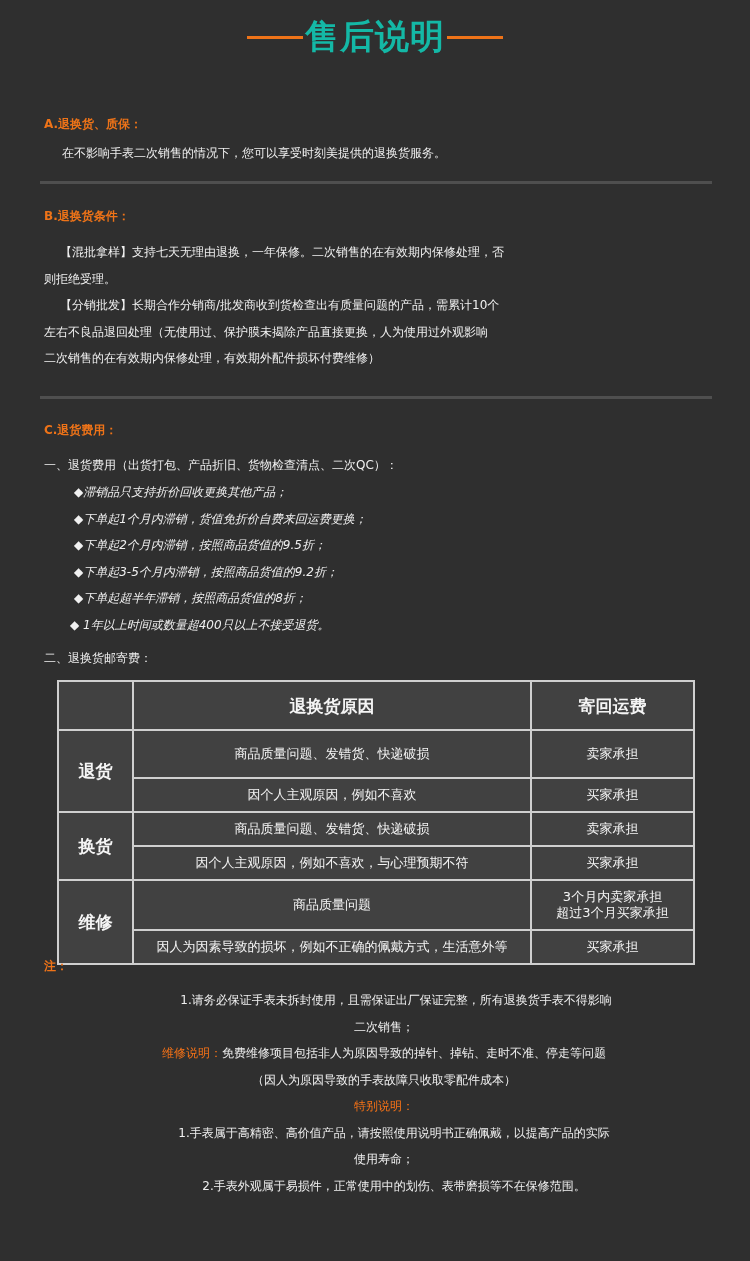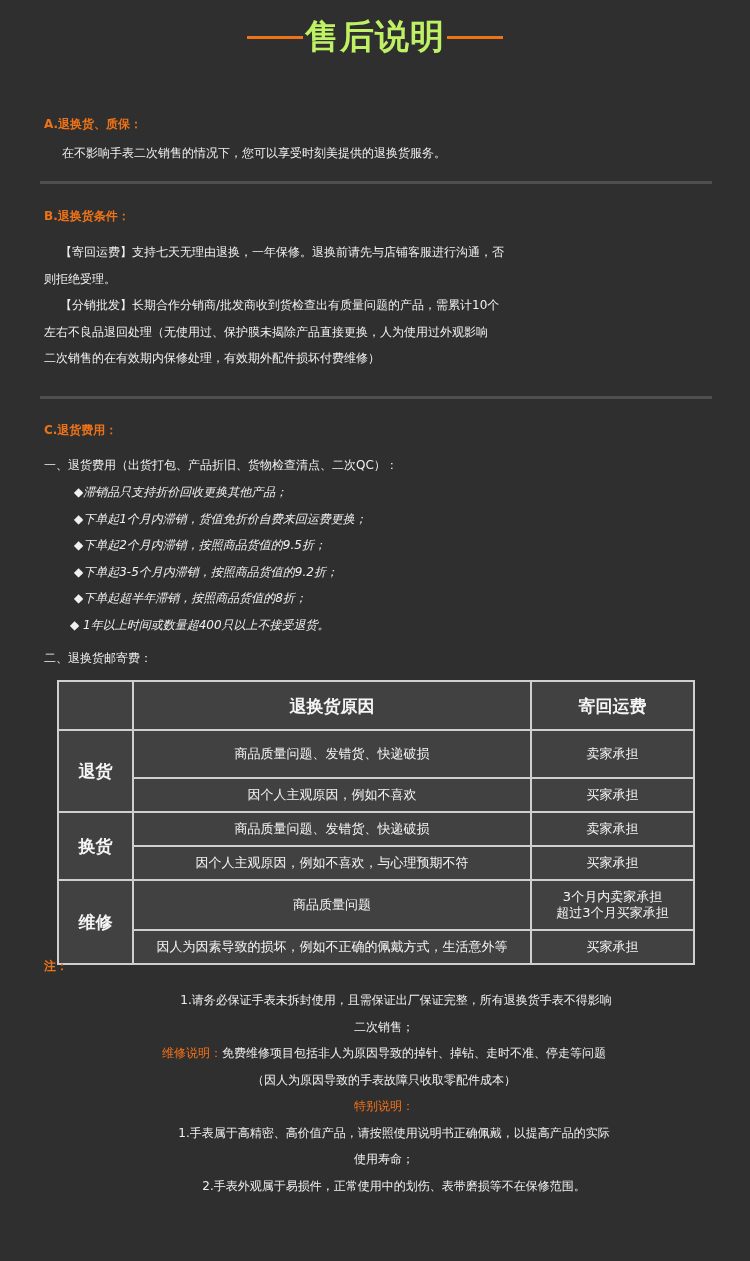--- a/index.html
+++ b/index.html
@@ -6,21 +6,21 @@
   body {
     width: 750px; height: 1261px; overflow: hidden;
     background: #2f2f2f;
     color: #f2f2f2;
     font-family: "DejaVu Sans", "Liberation Sans", sans-serif;
     position: relative;
   }
   .abs { position: absolute; }
   .title {
     left: 0; width: 750px; top: 14px; text-align: center;
-    color: #bef264; font-size: 34px; font-weight: bold; letter-spacing: 1px;
+    color: #14b8a6; font-size: 34px; font-weight: bold; letter-spacing: 1px;
     display: flex; justify-content: center; align-items: center;
   }
   .title .dash { display: inline-block; width: 56px; height: 3px; background: #ee7318; margin: 0 2px; }
   .h-orange { color: #ee7318; font-weight: bold; font-size: 12px; }
   .txt { font-size: 12px; line-height: 26.5px; color: #f0f0f0; }
   .divider { left: 40px; width: 672px; height: 3px; background: #4f4f4f; }
   .italic { font-style: italic; }
   .orange { color: #f97316; }
   table.fee {
     position: absolute; left: 57px; top: 680px; width: 636px;
@@ -42,21 +42,21 @@
   <span>售后说明</span>
   <span class="dash"></span>
 </div>
 
 <div class="abs h-orange" style="left:44px; top:116px;">A.退换货、质保：</div>
 <div class="abs txt" style="left:62px; top:140px;">在不影响手表二次销售的情况下，您可以享受时刻美提供的退换货服务。</div>
 <div class="abs divider" style="top:181px;"></div>
 
 <div class="abs h-orange" style="left:44px; top:208px;">B.退换货条件：</div>
 <div class="abs txt" style="left:44px; top:239px; width:680px;">
-  <div style="padding-left:16px;">【寄回运费】支持七天无理由退换，一年保修。退换前请先与店铺客服进行沟通，否</div>
+  <div style="padding-left:16px;">【混批拿样】支持七天无理由退换，一年保修。二次销售的在有效期内保修处理，否</div>
   <div>则拒绝受理。</div>
   <div style="padding-left:16px;">【分销批发】长期合作分销商/批发商收到货检查出有质量问题的产品，需累计10个</div>
   <div>左右不良品退回处理（无使用过、保护膜未揭除产品直接更换，人为使用过外观影响</div>
   <div>二次销售的在有效期内保修处理，有效期外配件损坏付费维修）</div>
 </div>
 <div class="abs divider" style="top:396px;"></div>
 
 <div class="abs h-orange" style="left:44px; top:422px;">C.退货费用：</div>
 <div class="abs txt" style="left:44px; top:452px;">一、退货费用（出货打包、产品折旧、货物检查清点、二次QC）：</div>
 <div class="abs txt italic" style="left:74px; top:479px;">

